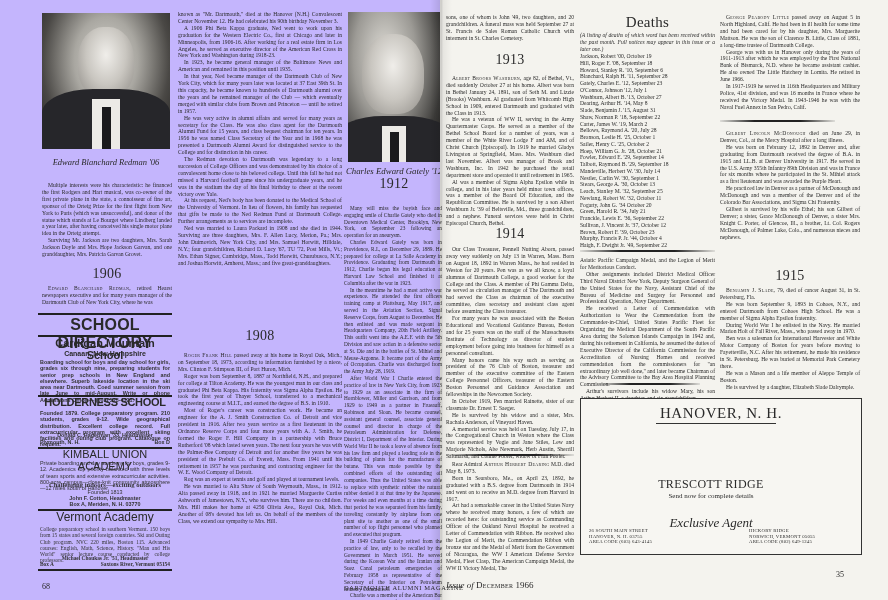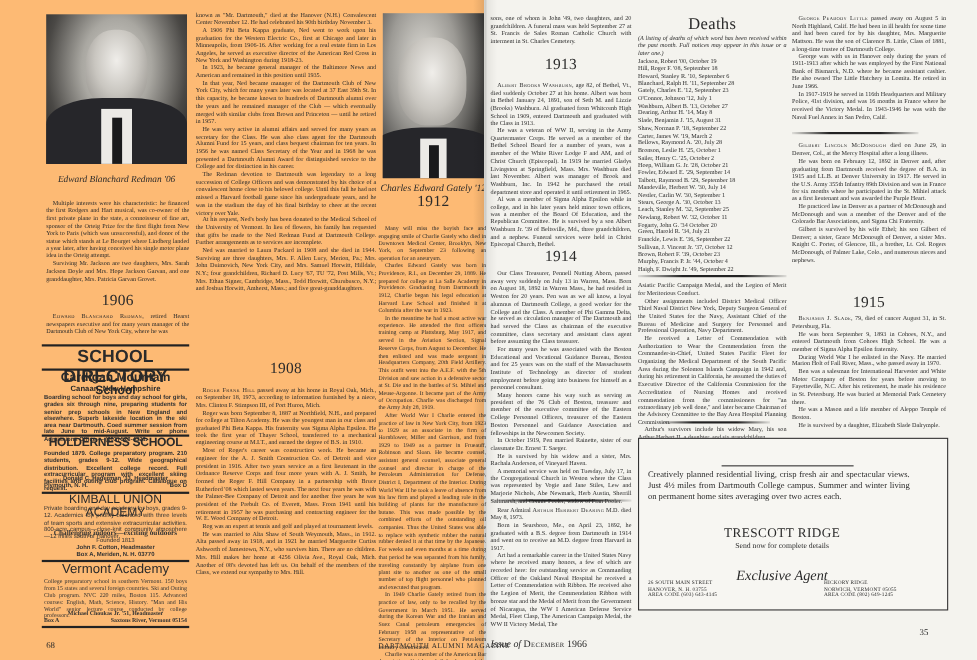--- a/index.html
+++ b/index.html
@@ -1,19 +1,19 @@
 <!DOCTYPE html>
 <html><head>
 <meta charset="utf-8">
 <style>
   * { box-sizing: border-box; margin: 0; padding: 0; }
   html, body { width: 888px; height: 600px; overflow: hidden; }
   body { background: #f6f5f1; font-family: "Liberation Serif", serif; color: #2a2a2a; position: relative; }
   .page { position: absolute; top: 0; height: 600px; }
-  .page-left { left: 0; width: 440px; background: #fdba74; }
+  .page-left { left: 0; width: 440px; background: #c4b5fd; }
   .page-right { left: 440px; width: 448px; background: #f4f3ee; }
   .gutter { position: absolute; left: 430px; top: 0; width: 22px; height: 600px;
     background: linear-gradient(90deg, rgba(0,0,0,0) 0%, rgba(0,0,0,0.10) 45%, rgba(0,0,0,0.18) 50%, rgba(0,0,0,0.06) 60%, rgba(0,0,0,0) 100%); pointer-events:none; }
   .col { position: absolute; font-size: 5.6px; line-height: 6.9px; text-align: justify; }
   .col p { text-indent: 6px; margin: 0; }
   .col p.noind { text-indent: 0; }
   .photo { position: absolute; background: radial-gradient(ellipse at 50% 35%, #d8d6d0 0%, #a9a7a1 35%, #4a4845 70%, #1f1e1d 100%); overflow: hidden; }
   .photo .face { position:absolute; border-radius: 45% 45% 40% 40%; background: radial-gradient(ellipse at 50% 40%, #f0eeea 0%, #c9c6c0 50%, #8e8b86 100%); }
   .photo .suit { position:absolute; bottom:0; background:#26262a; border-radius: 40% 40% 0 0; }
   .photo .shirt { position:absolute; bottom:0; background:#eceae6; }
@@ -236,22 +236,22 @@
 <div class="col" style="left:720px; top:287px; width:140px;">
   <p><span class="sc">Benjamin J. Slade,</span><span> 79, died of cancer August 31, in St. Petersburg, Fla.</span></p>
   <p>He was born September 9, 1893 in Cohoes, N.Y., and entered Dartmouth from Cohoes High School. He was a member of Sigma Alpha Epsilon fraternity.</p>
   <p>During World War I he enlisted in the Navy. He married Marion Holt of Fall River, Mass., who passed away in 1970.</p>
   <p>Ben was a salesman for International Harvester and White Motor Company of Boston for years before moving to Fayetteville, N.C. After his retirement, he made his residence in St. Petersburg. He was buried at Memorial Park Cemetery there.</p>
   <p>He was a Mason and a life member of Aleppo Temple of Boston.</p>
   <p>He is survived by a daughter, Elizabeth Slade Dalrymple.</p>
 </div>
 
 <div class="ad-box" style="left:580px; top:398px; width:282px; height:157px;">
+  <div style="position:absolute; left:0; top:6px; width:100%; text-align:center; font-size:15px; letter-spacing:0.6px;">HANOVER, N. H.</div>
   <div style="position:absolute; left:75px; top:24px; width:120px; height:1.2px; background:#333;"></div>
-  <div style="position:absolute; left:8px; top:28px; width:238px; font-size:7.8px; line-height:10px; text-align:justify;">Creatively planned residential living, crisp fresh air and spectacular views. Just 4½ miles from Dartmouth College campus. Summer and winter living on permanent home sites averaging over two acres each.</div>
   <div style="position:absolute; left:0; top:78px; width:260px; text-align:center; font-size:12px; letter-spacing:0.4px;">TRESCOTT RIDGE</div>
   <div style="position:absolute; left:0; top:93px; width:260px; text-align:center; font-size:7px;">Send now for complete details</div>
   <div style="position:absolute; left:0; top:116px; width:260px; text-align:center; font-size:13px; font-style:italic;">Exclusive Agent</div>
   <div style="position:absolute; left:8px; top:129px; font-size:4.8px; line-height:5.6px; letter-spacing:0.2px;">
     <div>26 SOUTH MAIN STREET</div>
     <div>HANOVER, N. H. 03755</div>
     <div>AREA CODE (603) 643-4145</div>
   </div>
   <div style="position:absolute; left:168px; top:129px; font-size:4.8px; line-height:5.6px; letter-spacing:0.2px;">
     <div>HICKORY RIDGE</div>

